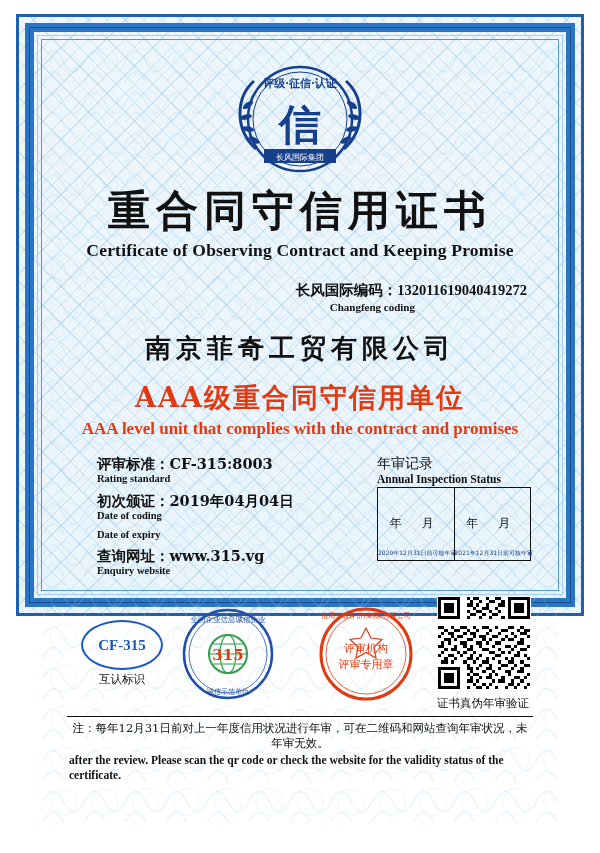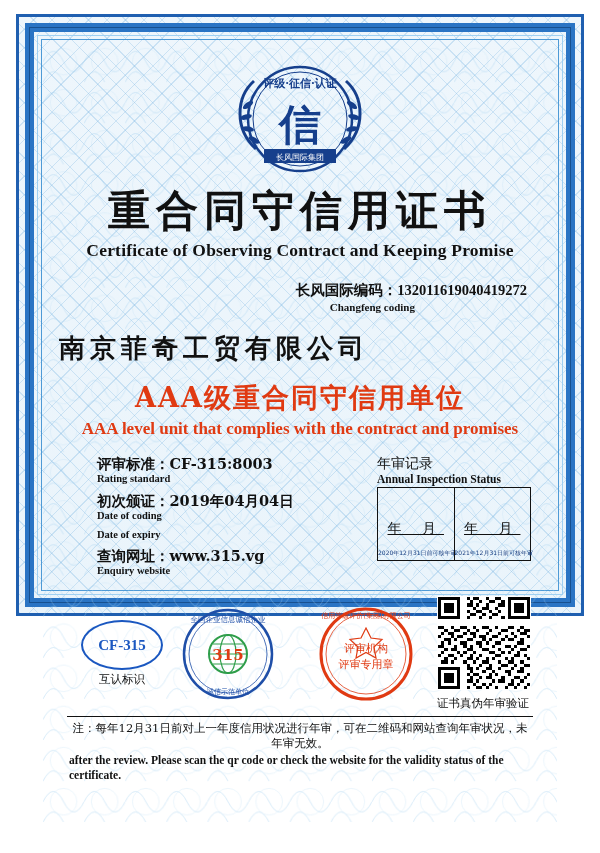--- a/index.html
+++ b/index.html
@@ -136,21 +136,21 @@
     font-size: 11px;
     font-weight: bold;
     color: #111;
     margin-top: 1px;
     margin-right: 112px;
     text-align: right;
     padding-left: 40px;
   }
 
   .company {
-    text-align: left;
+    text-align: center;
     font-family: "DejaVu Serif", serif;
     font-size: 26px;
     font-weight: bold;
     letter-spacing: 5px;
     color: #111;
     margin-top: 18px;
   }
   .award-cn {
     text-align: center;
     font-family: "DejaVu Serif", serif;
@@ -229,26 +229,25 @@
   }
   .cell-foot {
     position: absolute;
     bottom: 2px;
     left: 0;
     right: 0;
     text-align: center;
   }
   .cell-ym {
     font-family: "DejaVu Serif", serif;
-    font-size: 14px;
+    font-size: 12px;
     color: #111;
     letter-spacing: 8px;
     display: block;
-    margin-bottom: 11px;
-    text-decoration: underline;
+    margin-bottom: 17px;
   }
   .cell-note {
     font-family: "DejaVu Sans", sans-serif;
     font-size: 6px;
     color: #1a3f80;
     display: block;
     white-space: nowrap;
   }
 
   

